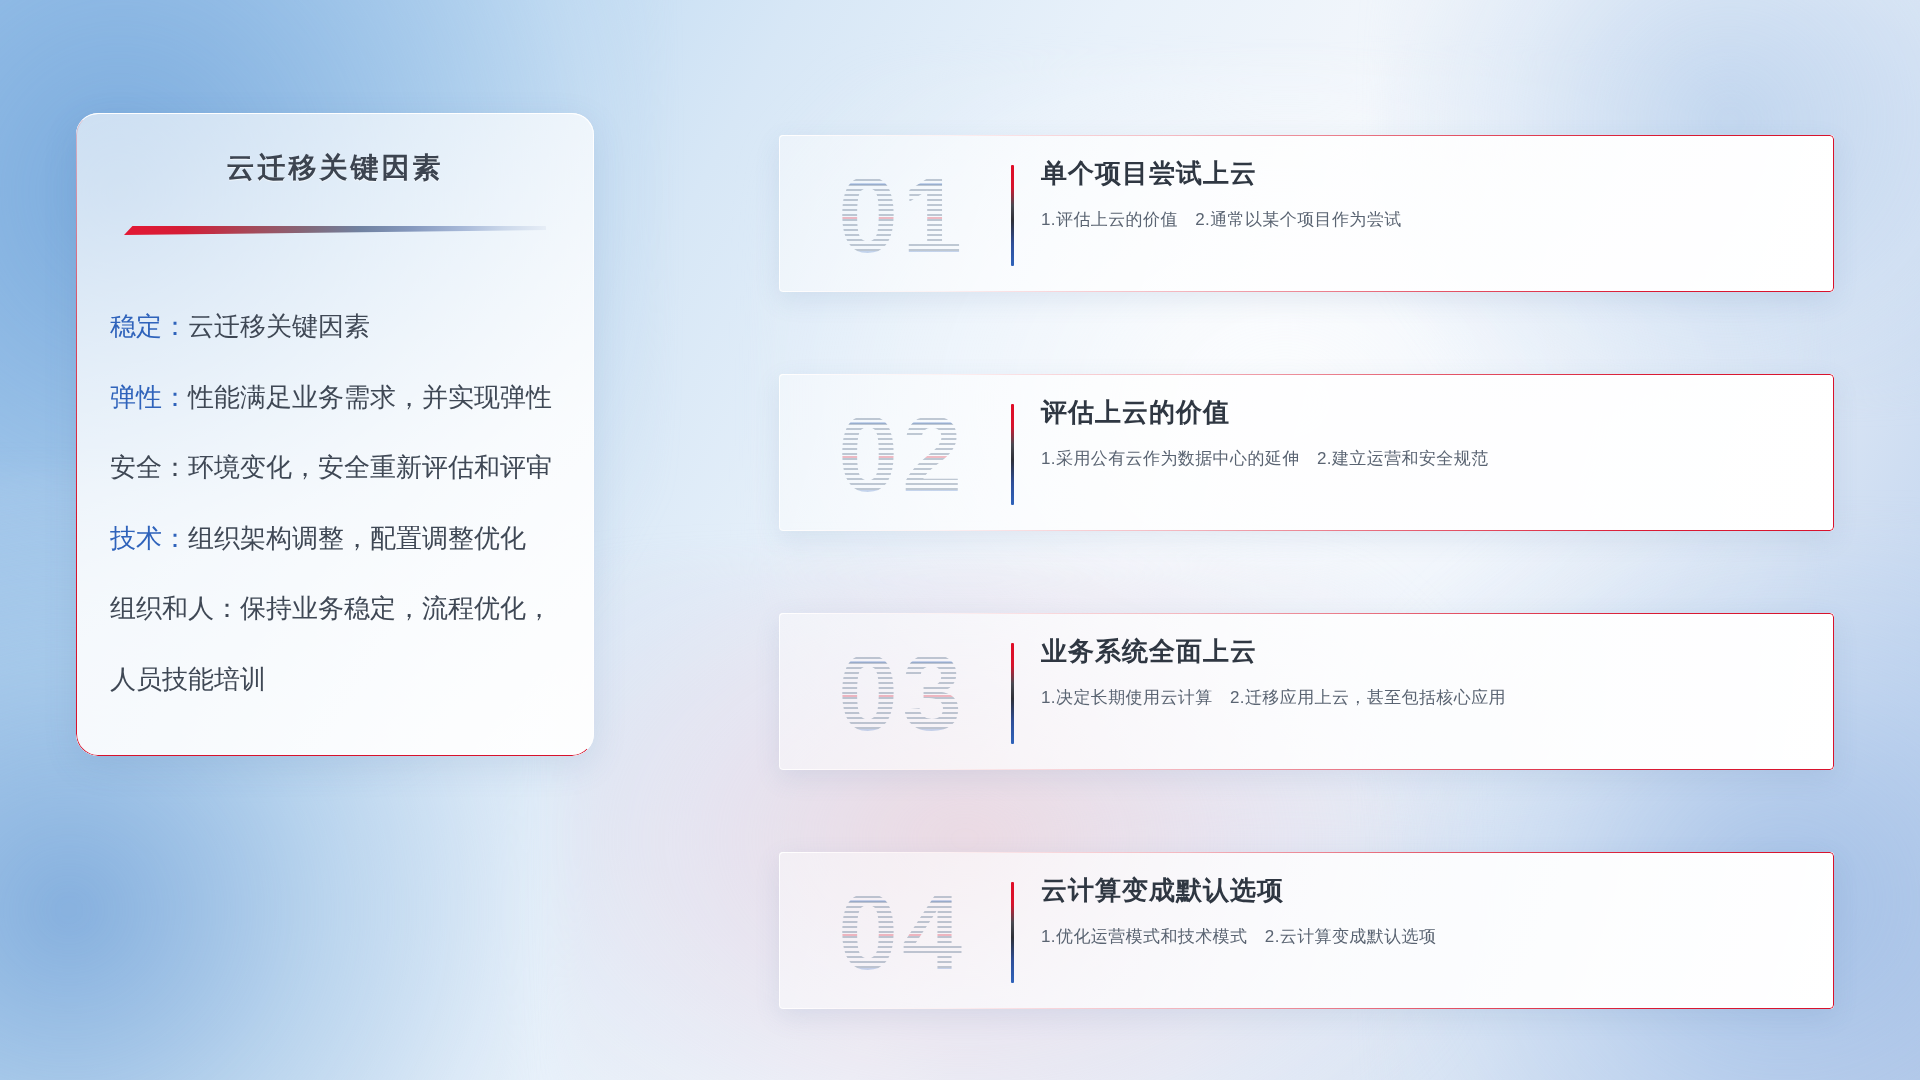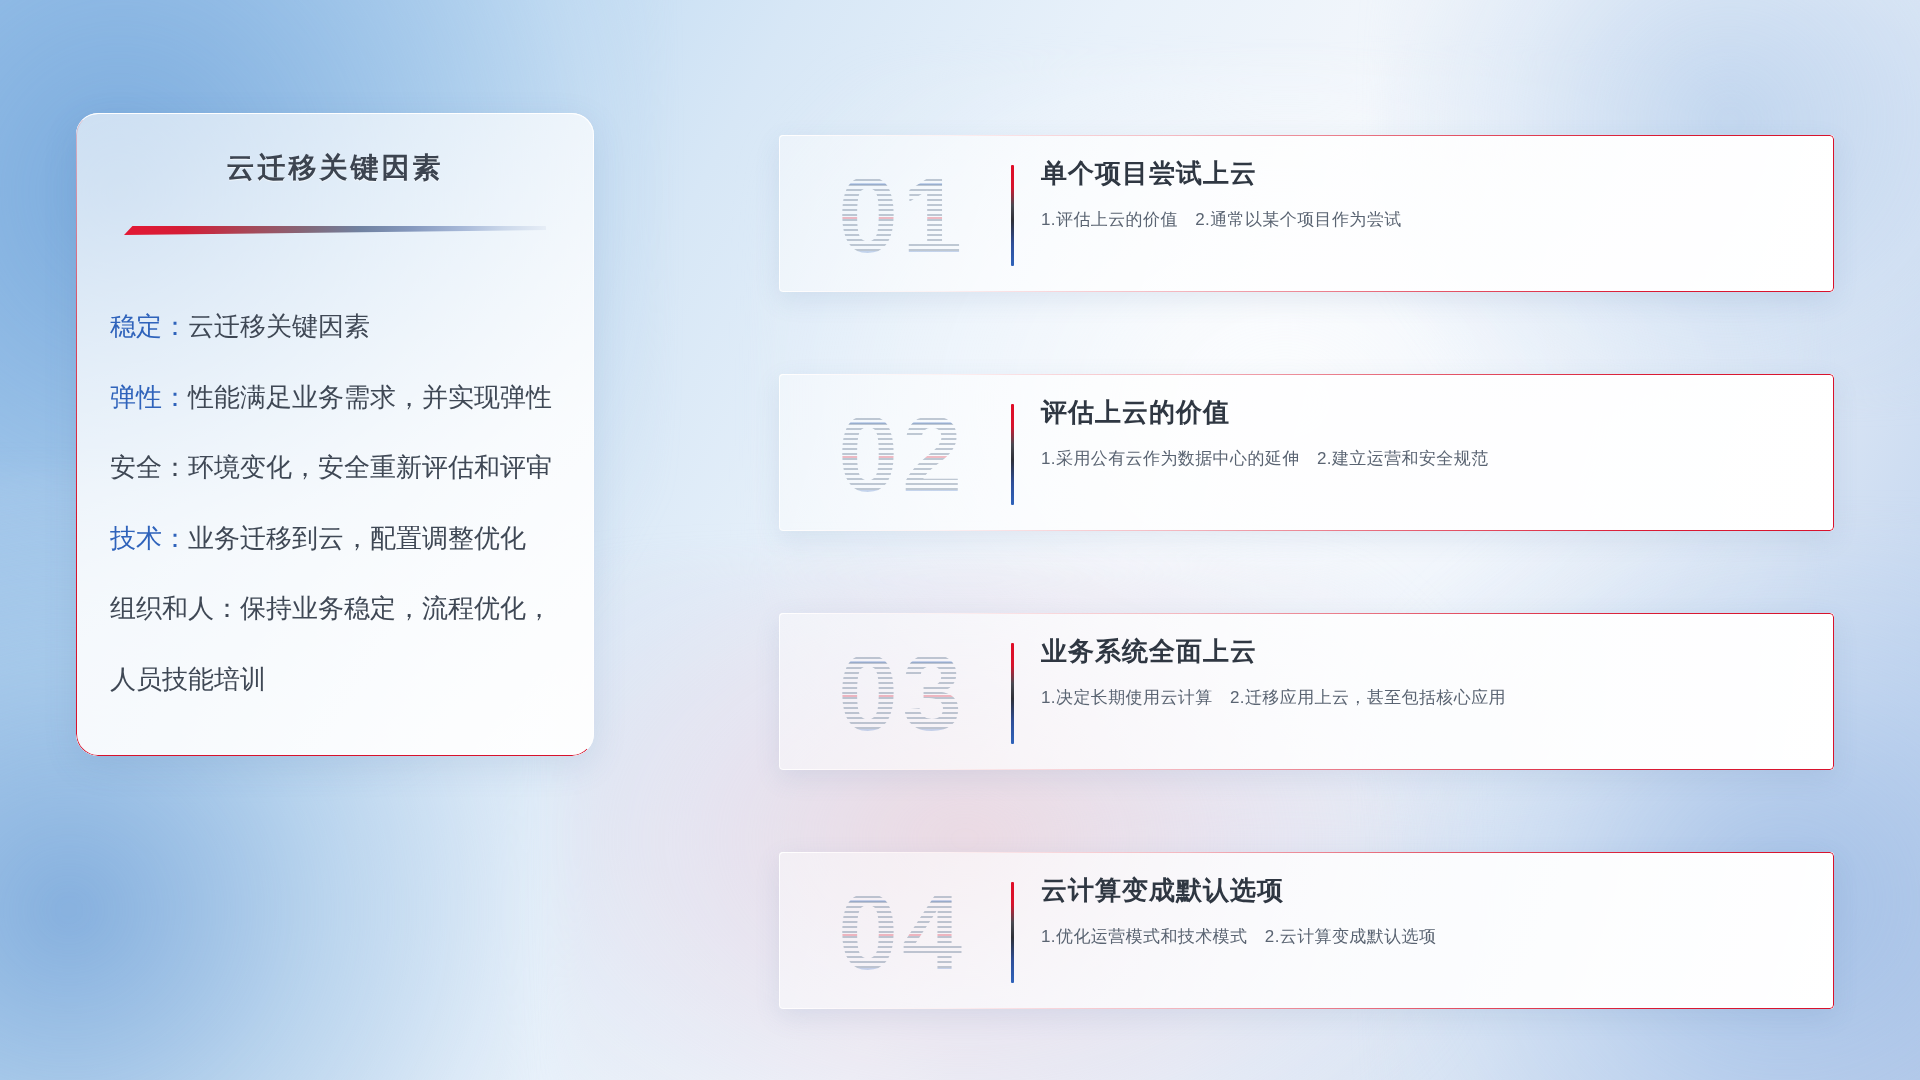--- a/index.html
+++ b/index.html
@@ -324,21 +324,21 @@
     <div class="panel-line">
       <span class="lbl">稳定：</span><span>云迁移关键因素</span>
     </div>
     <div class="panel-line">
       <span class="lbl">弹性：</span><span>性能满足业务需求，并实现弹性</span>
     </div>
     <div class="panel-line">
       <span class="lbl dark">安全：</span><span>环境变化，安全重新评估和评审</span>
     </div>
     <div class="panel-line">
-      <span class="lbl">技术：</span><span>业务迁移到云，配置调整优化</span>
+      <span class="lbl">技术：</span><span>组织架构调整，配置调整优化</span>
     </div>
     <div class="panel-line">
       <span class="lbl dark">组织和人：</span><span>保持业务稳定，流程优化，</span>
     </div>
     <div class="panel-line">
       <span class="lbl dark"></span><span>人员技能培训</span>
     </div>
   </div>
 </div>
 

